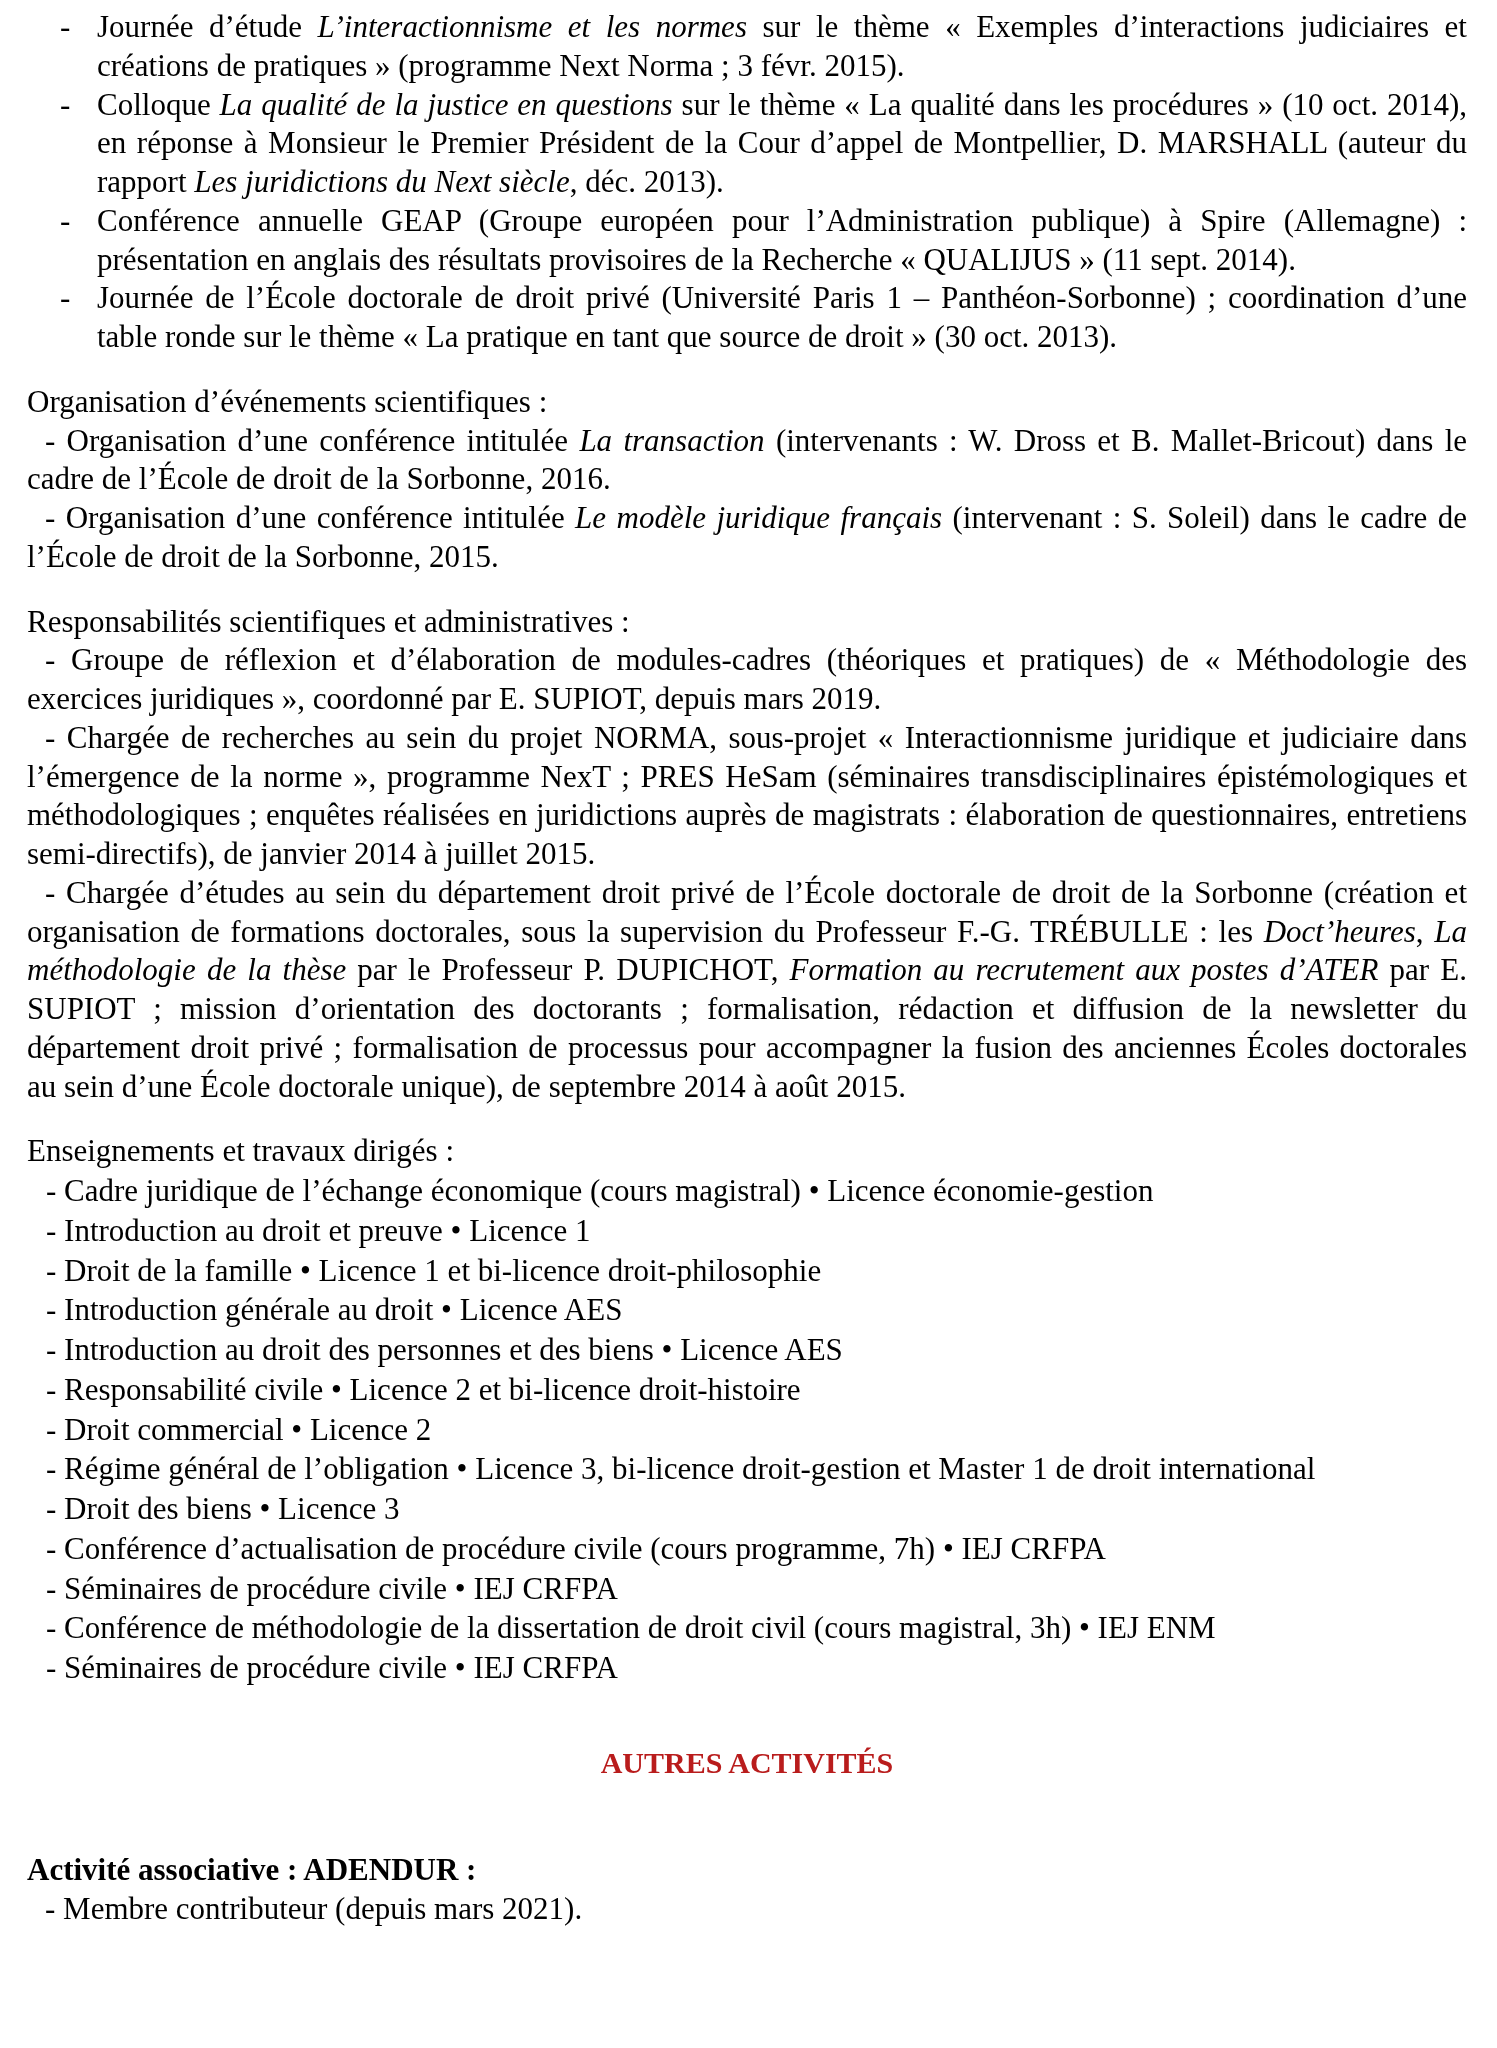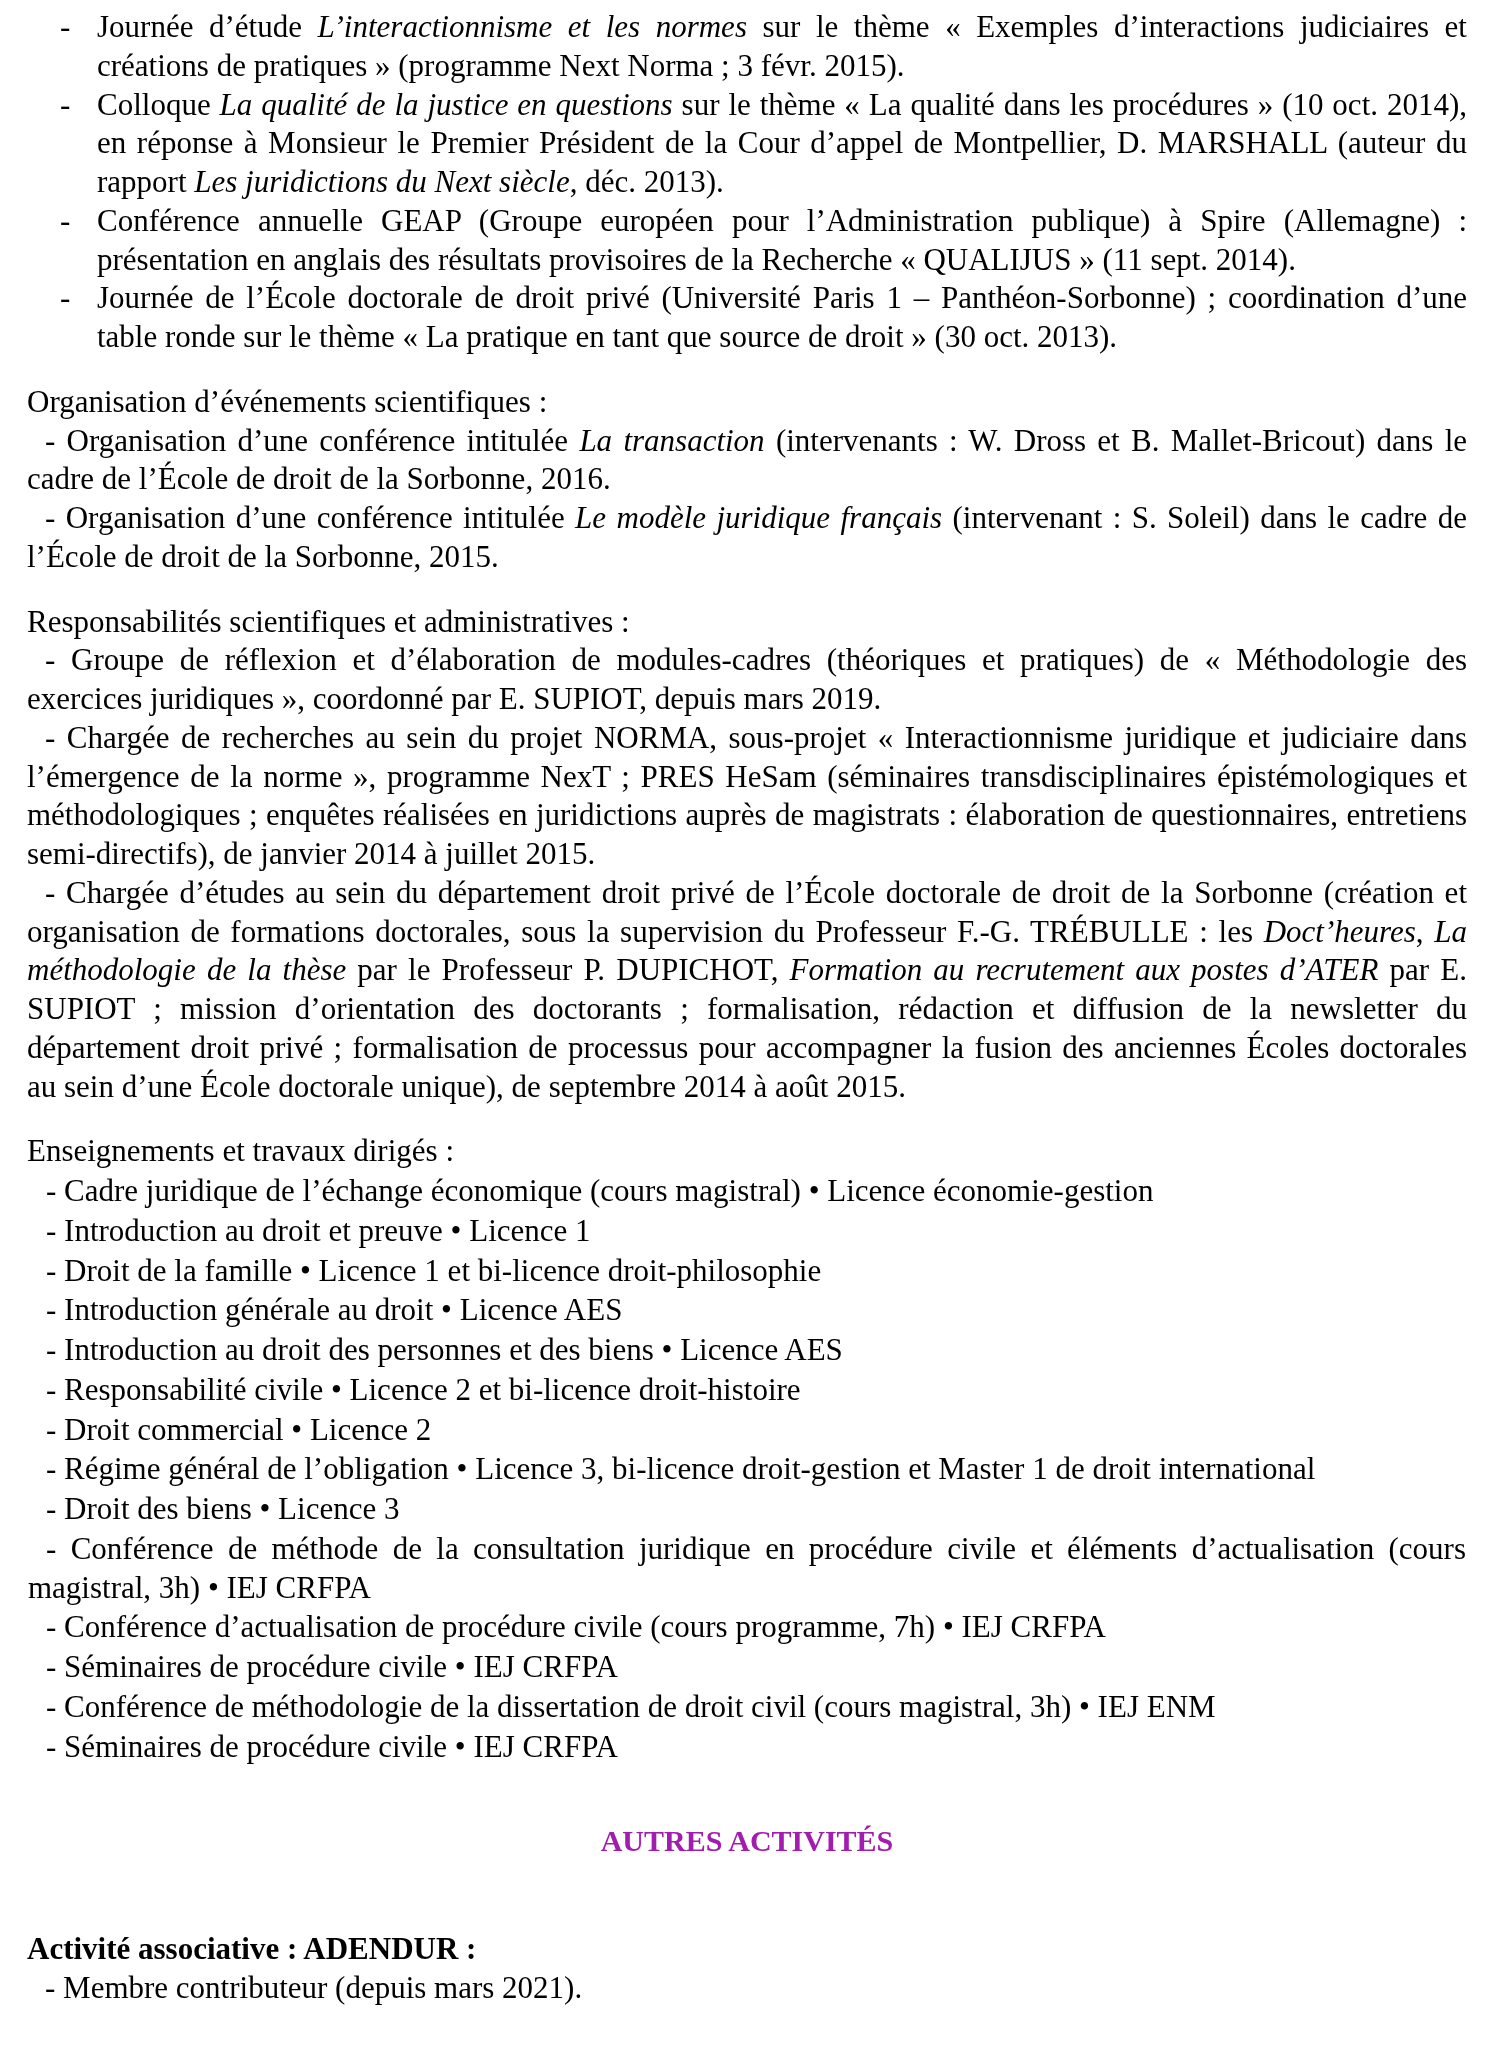--- a/index.html
+++ b/index.html
@@ -24,21 +24,21 @@
 
   
   .course{margin:1px;text-indent:18px;text-align:justify;}
 
   .it{font-style:italic;}
 
   
   .autres-heading{
     margin:56px 0 0 0;
     text-align:center;font-weight:bold;font-size:30px;
-    color:#a21caf;
+    color:#b91c1c;
   }
   .assoc-heading{font-weight:bold;font-size:31px;margin:70px 0 0 0;}
 </style>
 </head>
 <body>
 
 <div class="page">
 
   <div class="hang-list">
     <div class="hang-item">
@@ -76,21 +76,20 @@
     <p class="sec-heading">Enseignements et travaux dirigés :</p>
     <p class="course">- Cadre juridique de l’échange économique (cours magistral) • Licence économie-gestion</p>
     <p class="course">- Introduction au droit et preuve • Licence 1</p>
     <p class="course">- Droit de la famille • Licence 1 et bi-licence droit-philosophie</p>
     <p class="course">- Introduction générale au droit • Licence AES</p>
     <p class="course">- Introduction au droit des personnes et des biens • Licence AES</p>
     <p class="course">- Responsabilité civile • Licence 2 et bi-licence droit-histoire</p>
     <p class="course">- Droit commercial • Licence 2</p>
     <p class="course">- Régime général de l’obligation • Licence 3, bi-licence droit-gestion et Master 1 de droit international</p>
     <p class="course">- Droit des biens • Licence 3</p>
-    <p class="course">- Conférence de méthode de la consultation juridique en procédure civile et éléments d’actualisation (cours magistral, 3h) • IEJ CRFPA</p>
     <p class="course">- Conférence d’actualisation de procédure civile (cours programme, 7h) • IEJ CRFPA</p>
     <p class="course">- Séminaires de procédure civile • IEJ CRFPA</p>
     <p class="course">- Conférence de méthodologie de la dissertation de droit civil (cours magistral, 3h) • IEJ ENM</p>
     <p class="course">- Séminaires de procédure civile • IEJ CRFPA</p>
   </div>
 
   <p class="autres-heading">AUTRES ACTIVITÉS</p>
 
   <div>
     <p class="assoc-heading">Activité associative : ADENDUR :</p>

